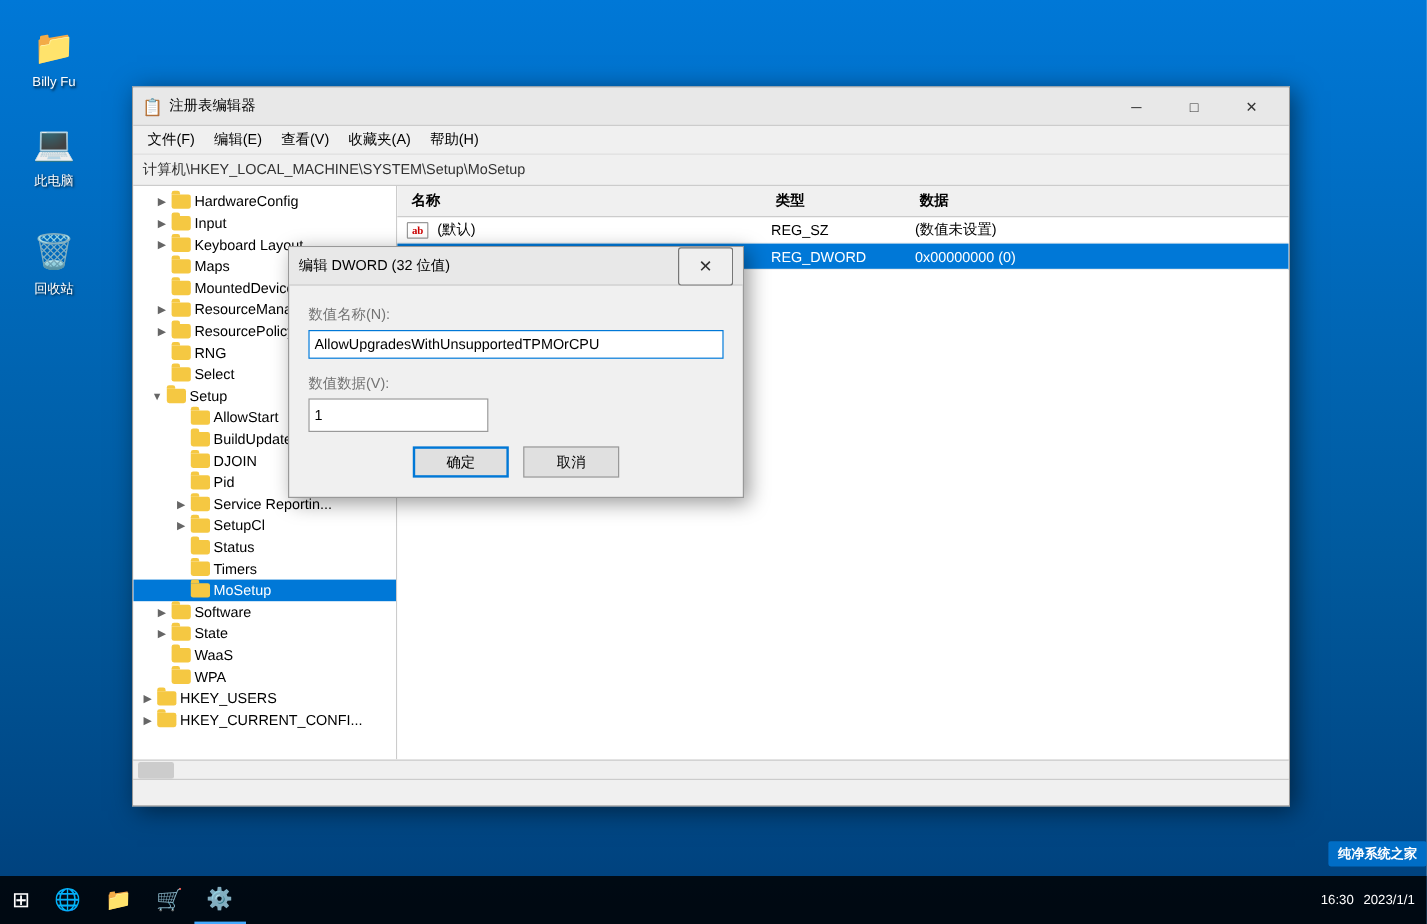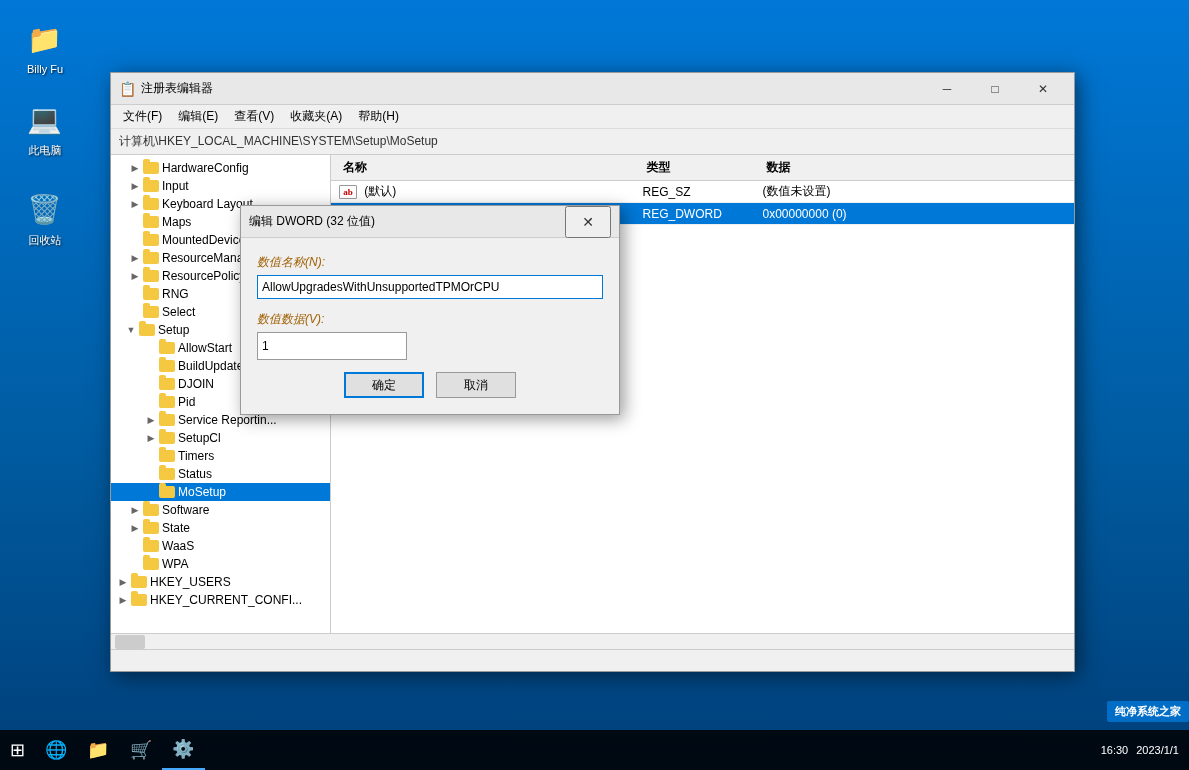--- a/index.html
+++ b/index.html
@@ -291,22 +291,21 @@
       color: #333;
     }
 
     .dialog-body {
       padding: 16px;
     }
 
     .dialog-label {
       font-size: 12px;
       margin-bottom: 4px;
-      color: #a16207;
-      font-style: italic;
+      color: #737373;
     }
 
     .dialog-input {
       width: 100%;
       height: 24px;
       border: 1px solid #0078d7;
       background: white;
       font-size: 12px;
       padding: 2px 4px;
       outline: none;
@@ -572,27 +571,27 @@
 
       <div class="tree-item" style="padding-left: 32px;">
         <span class="tree-toggle">▶</span>
         <span class="folder-yellow"></span>
         <span class="tree-label" style="margin-left:3px;">SetupCl</span>
       </div>
 
       <div class="tree-item" style="padding-left: 32px;">
         <span class="tree-toggle"></span>
         <span class="folder-yellow"></span>
+        <span class="tree-label" style="margin-left:3px;">Status</span>
+      </div>
+
+      <div class="tree-item" style="padding-left: 32px;">
+        <span class="tree-toggle"></span>
+        <span class="folder-yellow"></span>
         <span class="tree-label" style="margin-left:3px;">Timers</span>
-      </div>
-
-      <div class="tree-item" style="padding-left: 32px;">
-        <span class="tree-toggle"></span>
-        <span class="folder-yellow"></span>
-        <span class="tree-label" style="margin-left:3px;">Status</span>
       </div>
 
       <div class="tree-item selected" style="padding-left: 32px;">
         <span class="tree-toggle selected"></span>
         <span class="folder-yellow"></span>
         <span class="tree-label" style="margin-left:3px;">MoSetup</span>
       </div>
 
       <div class="tree-item" style="padding-left: 16px;">
         <span class="tree-toggle">▶</span>

